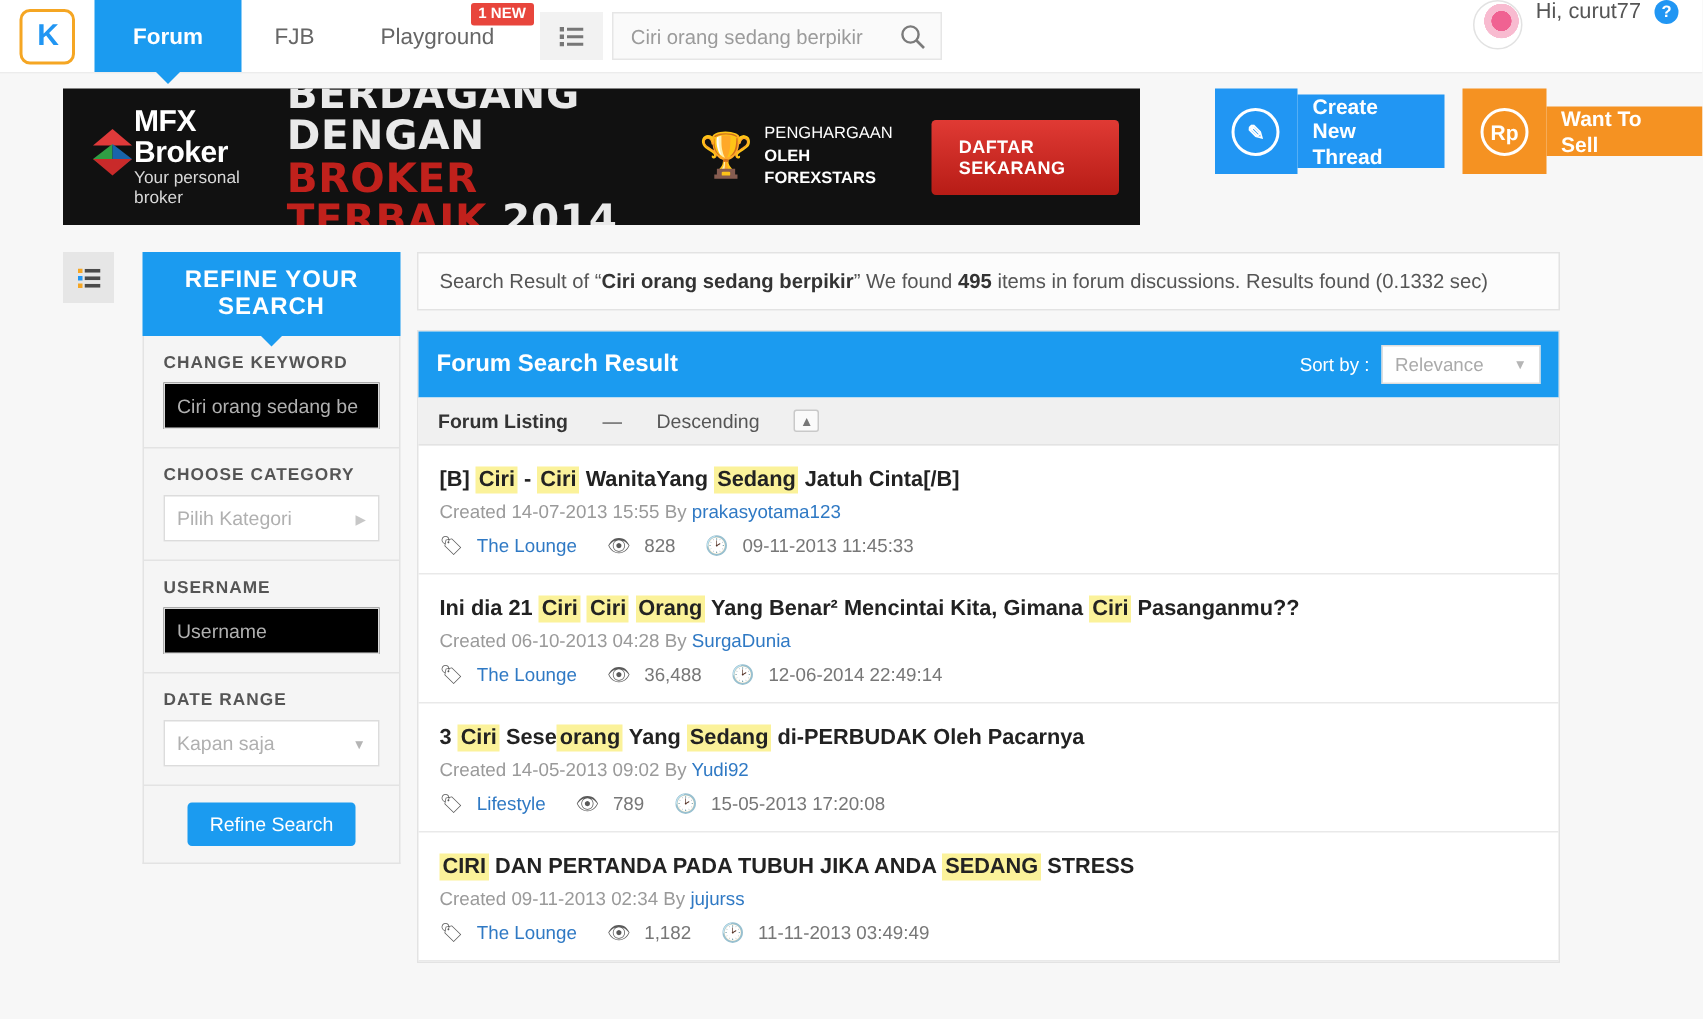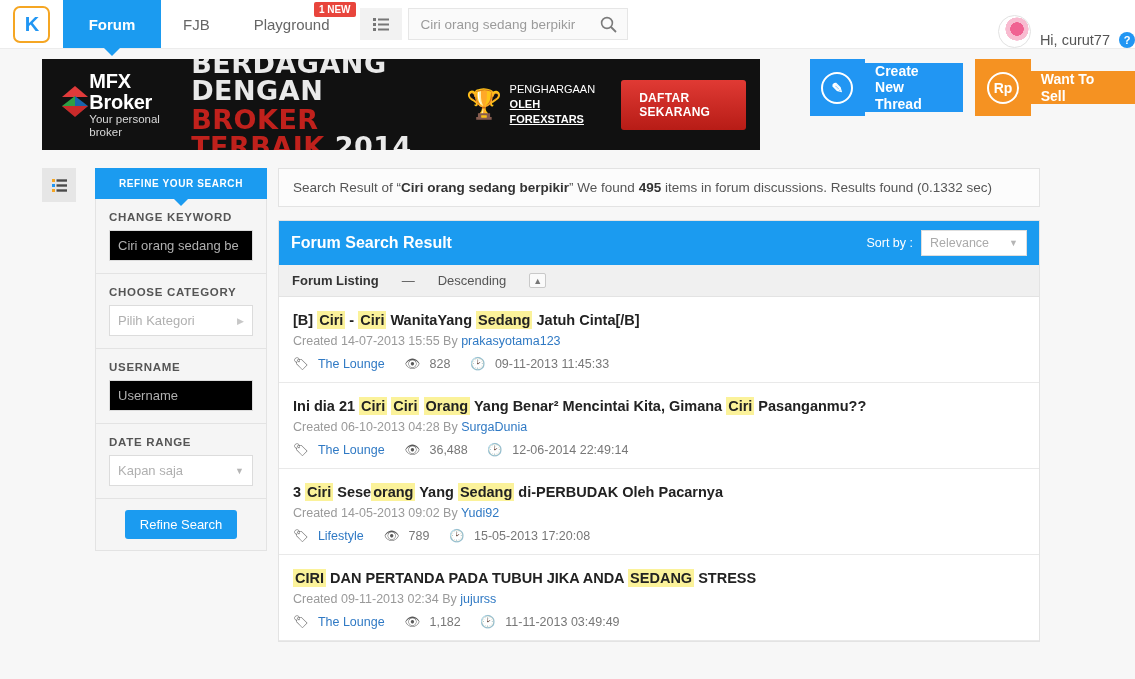--- a/index.html
+++ b/index.html
@@ -89,22 +89,22 @@
     flex: 1;
     border: 0; outline: 0;
     background: transparent;
     font-size: 13.5px;
     color: #888;
     font-family: "Liberation Sans", sans-serif;
   }
   .searchbox input::placeholder { color: #9b9b9b; }
   .nav-spacer { flex: 1; }
   .user-area {
-    display: flex; align-items: flex-end;
-    padding-right: 0;
+    display: flex; align-items: flex-start;
+    padding-right: 16px;
     gap: 9px;
     cursor: pointer;
   }
   .avatar {
     width: 33px; height: 33px;
     border-radius: 50%;
     border: 1px solid #e2e2e2;
     background: radial-gradient(circle at 58% 42%, #f06292 0 26%, #f8bbd0 27% 45%, #ffffff 46%);
     overflow: hidden;
   }
@@ -154,21 +154,21 @@
   }
   .ad-head .h2 {
     font-size: 27px; font-weight: bold; letter-spacing: 0.5px;
     margin-top: 2px; font-family: "DejaVu Sans", sans-serif;
   }
   .ad-head .h2 .red { color: #c0211c; }
   .ad-head .h2 .yr { color: #e9e9e9; }
   .ad-award { margin-left: 22px; display: flex; align-items: center; gap: 7px; }
   .trophy { font-size: 29px; color: #cfcfcf; line-height: 1; }
   .ad-award-txt { color: #fff; font-size: 11px; line-height: 1.35; }
-  .ad-award-txt .b { font-weight: bold; text-decoration: underline; }
+  .ad-award-txt .b { font-weight: bold; }
   .ad-cta {
     margin-left: 26px;
     background: linear-gradient(#e03a34, #b71c16);
     color: #fff;
     font-size: 12px; font-weight: bold;
     padding: 11px 18px;
     border-radius: 3px;
     letter-spacing: 0.3px;
     cursor: pointer;
   }
@@ -205,21 +205,21 @@
   .side-toggle {
     width: 34px; height: 34px;
     background: #e6e6e6;
     display: flex; align-items: center; justify-content: center;
     cursor: pointer;
   }
   .sidebar { width: 172px; }
   .refine-head {
     background: #1b9bf0;
     color: #fff;
-    font-size: 10px;
+    font-size: 16px;
     font-weight: bold;
     letter-spacing: 0.6px;
     text-align: center;
     padding: 10px 0;
     position: relative;
   }
   .refine-head:after {
     content:""; position:absolute; left:50%; bottom:-7px; margin-left:-7px;
     border-left:7px solid transparent; border-right:7px solid transparent;
     border-top:7px solid #1b9bf0;

